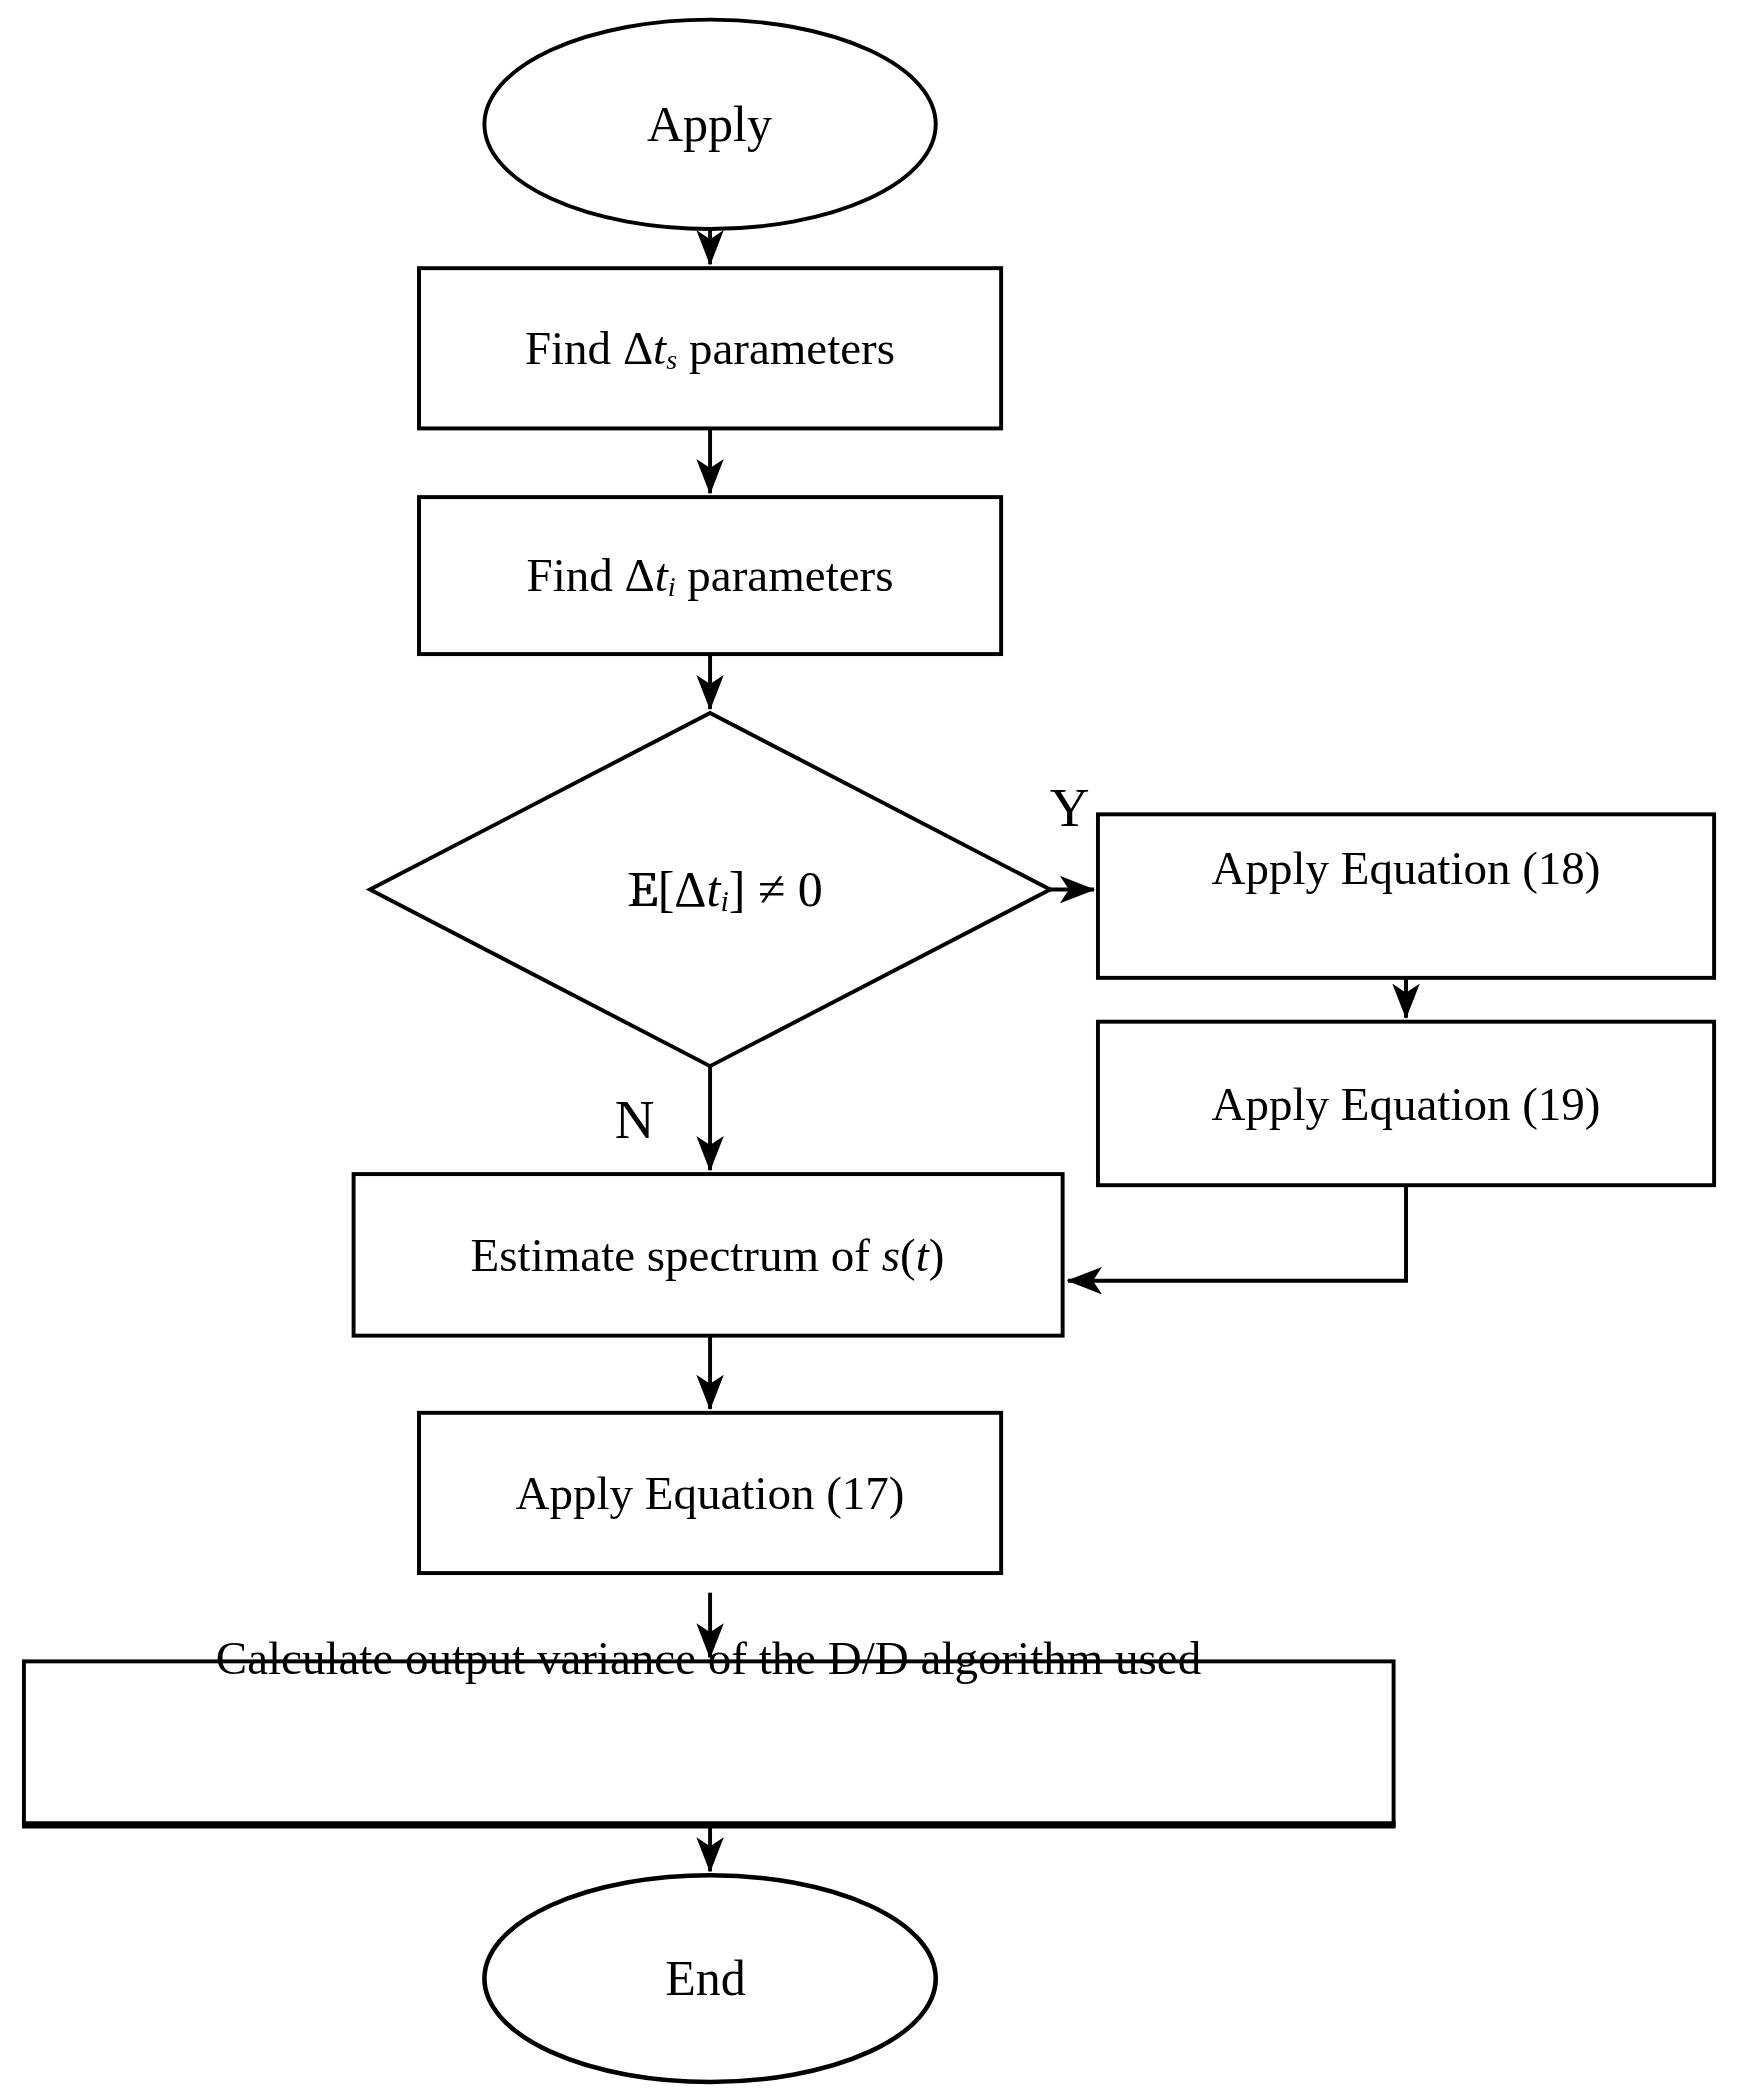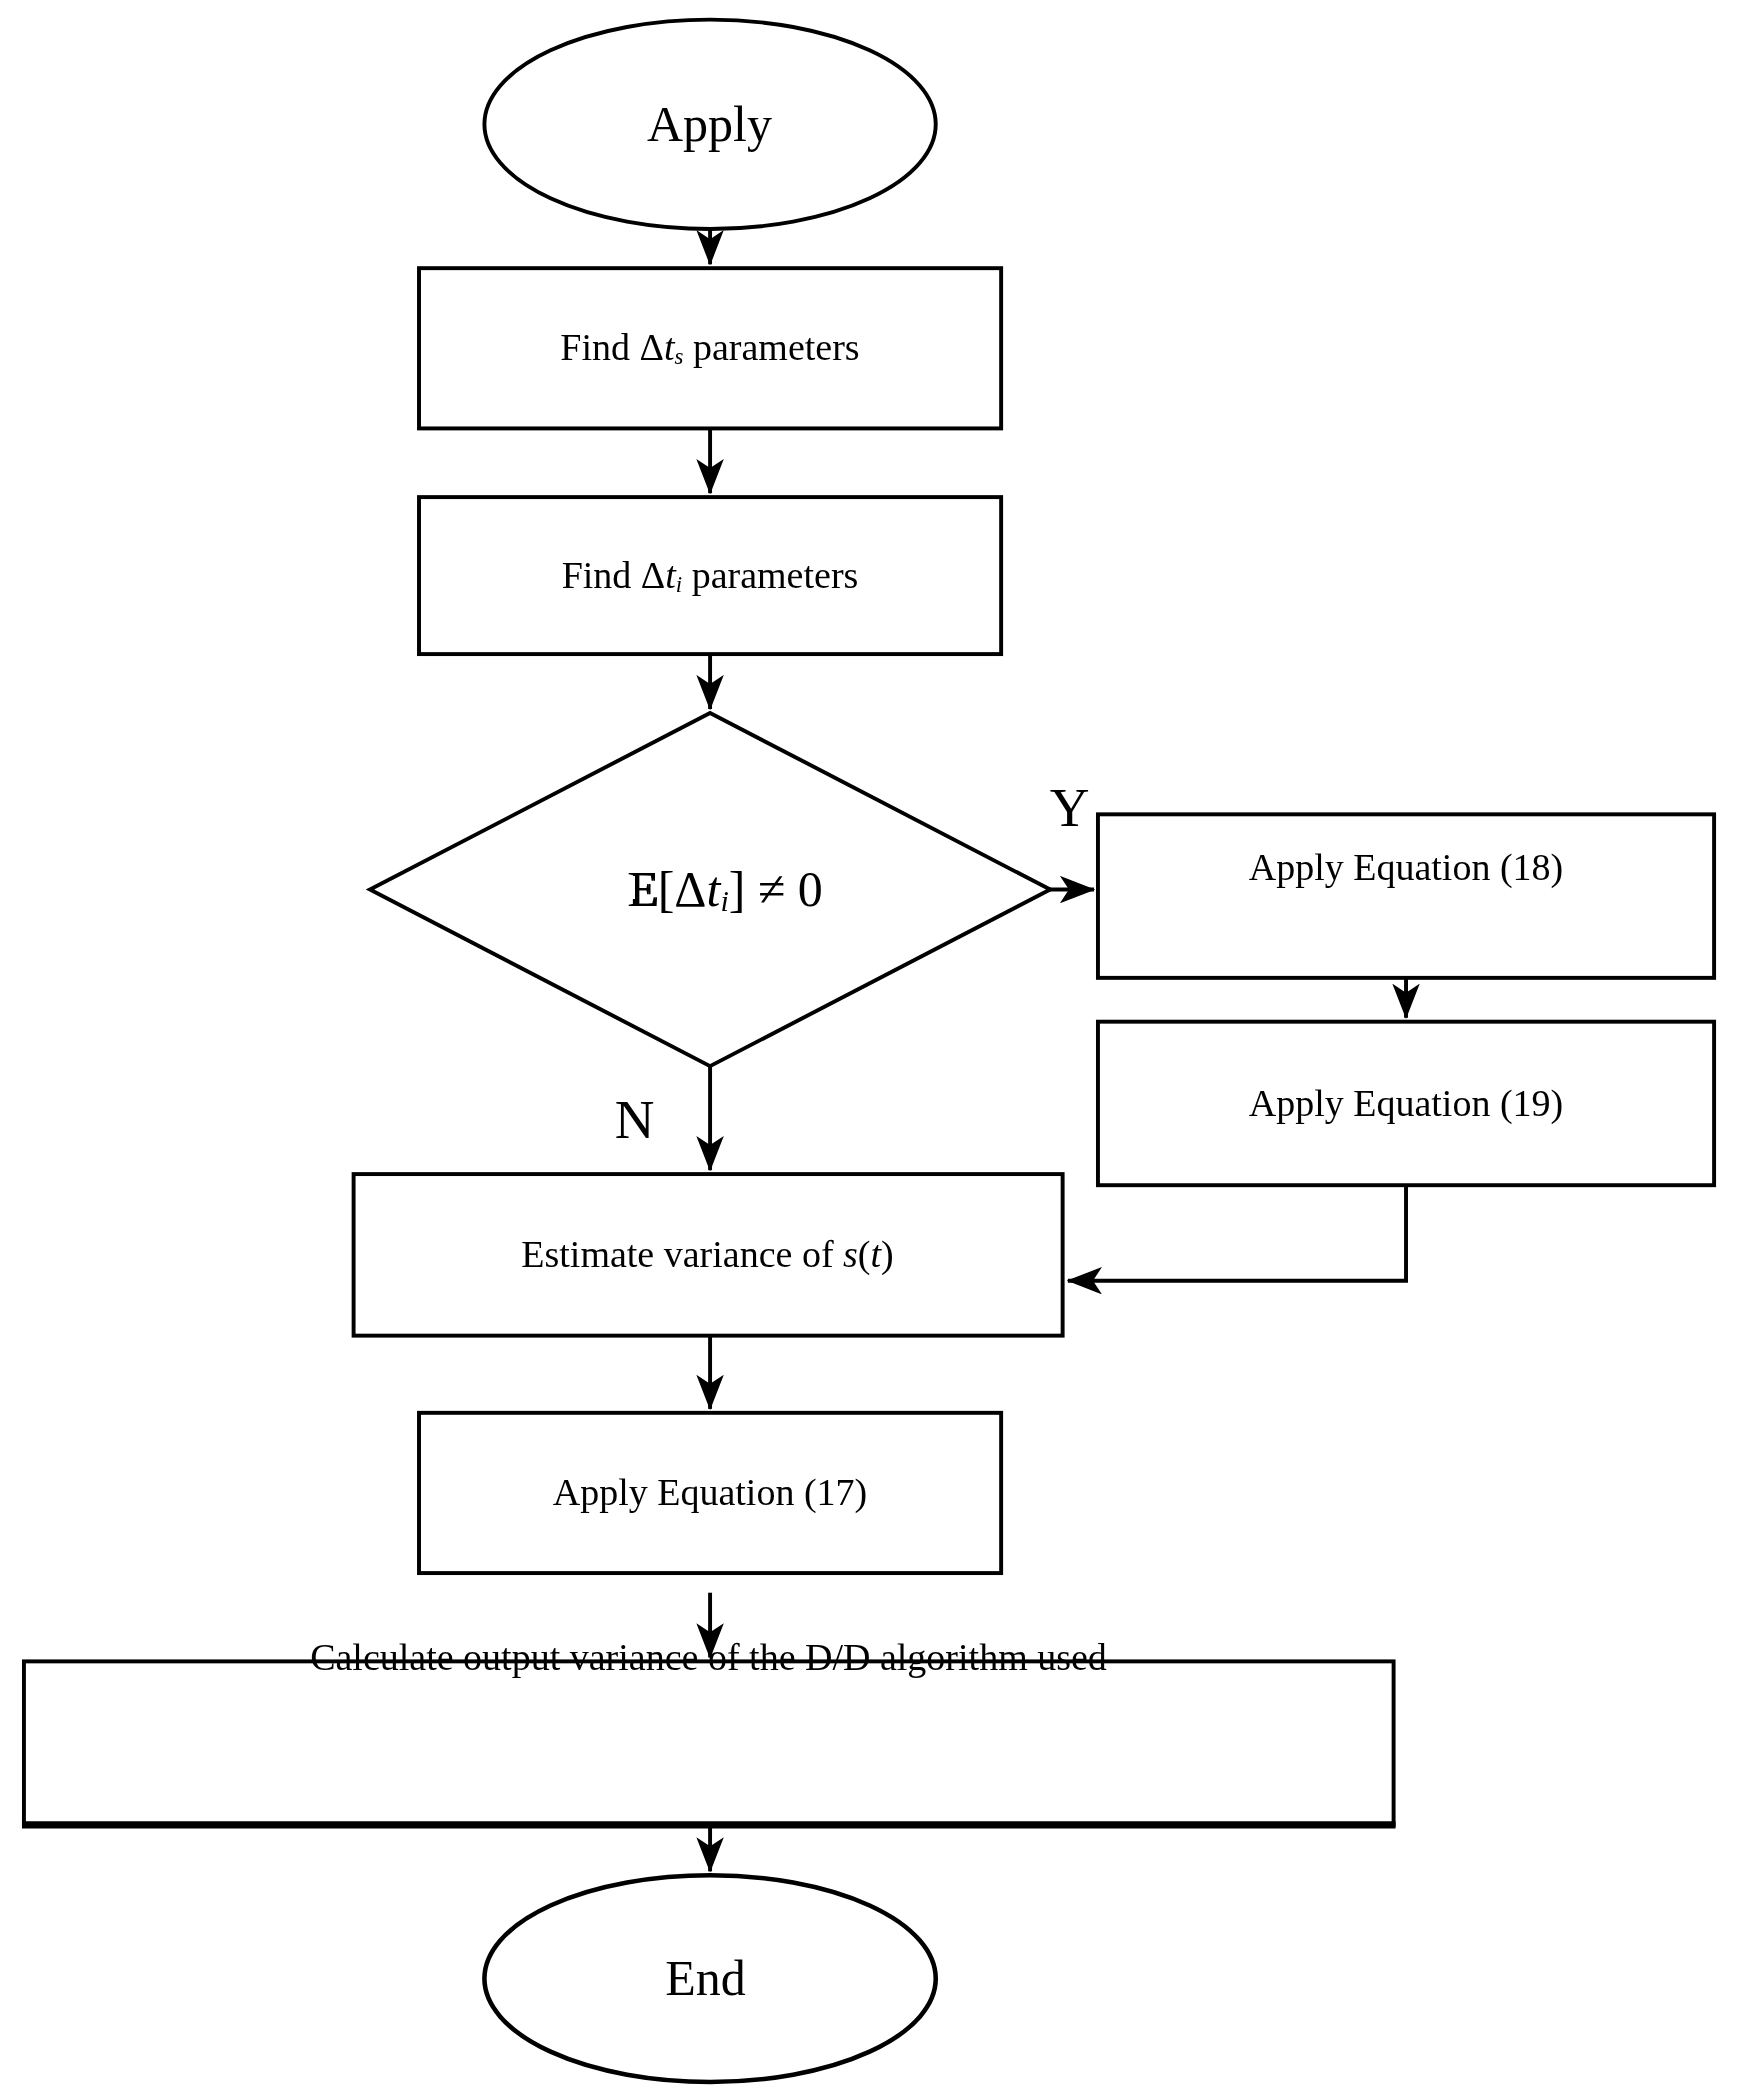--- a/index.html
+++ b/index.html
@@ -20,21 +20,21 @@
     position: absolute;
     left: 0;
     top: 0;
   }
   .label {
     position: absolute;
     display: flex;
     align-items: center;
     justify-content: center;
     text-align: center;
-    font-size: 38px;
+    font-size: 47px;
     line-height: 1.15;
     white-space: nowrap;
   }
   .label.big { font-size: 50px; }
   .label.edge { font-size: 55px; }
   .it { font-style: italic; }
   .sb {
     font-size: 0.60em;
     font-style: italic;
     position: relative;
@@ -118,21 +118,21 @@
 
   <div class="label" style="left:1102px; top:790px; width:608px; height:156px;">
     <span>Apply Equation (18)</span>
   </div>
 
   <div class="label" style="left:1102px; top:1026px; width:608px; height:156px;align-items:center;">
     <span>Apply Equation (19)</span>
   </div>
 
   <div class="label" style="left:357px; top:1178px; width:701px; height:154px;">
-    <span><span>Estimate variance of </span><span class="it">s</span><span>(</span><span class="it">t</span><span>)</span></span>
+    <span><span>Estimate spectrum of </span><span class="it">s</span><span>(</span><span class="it">t</span><span>)</span></span>
   </div>
 
   <div class="label" style="left:423px; top:1417px; width:574px; height:152px;">
     <span>Apply Equation (17)</span>
   </div>
 
   <div class="label" style="left:27.5px; top:1580px; width:1362px; height:156px;">
     <span>Calculate output variance of the D/D algorithm used</span>
   </div>
 

